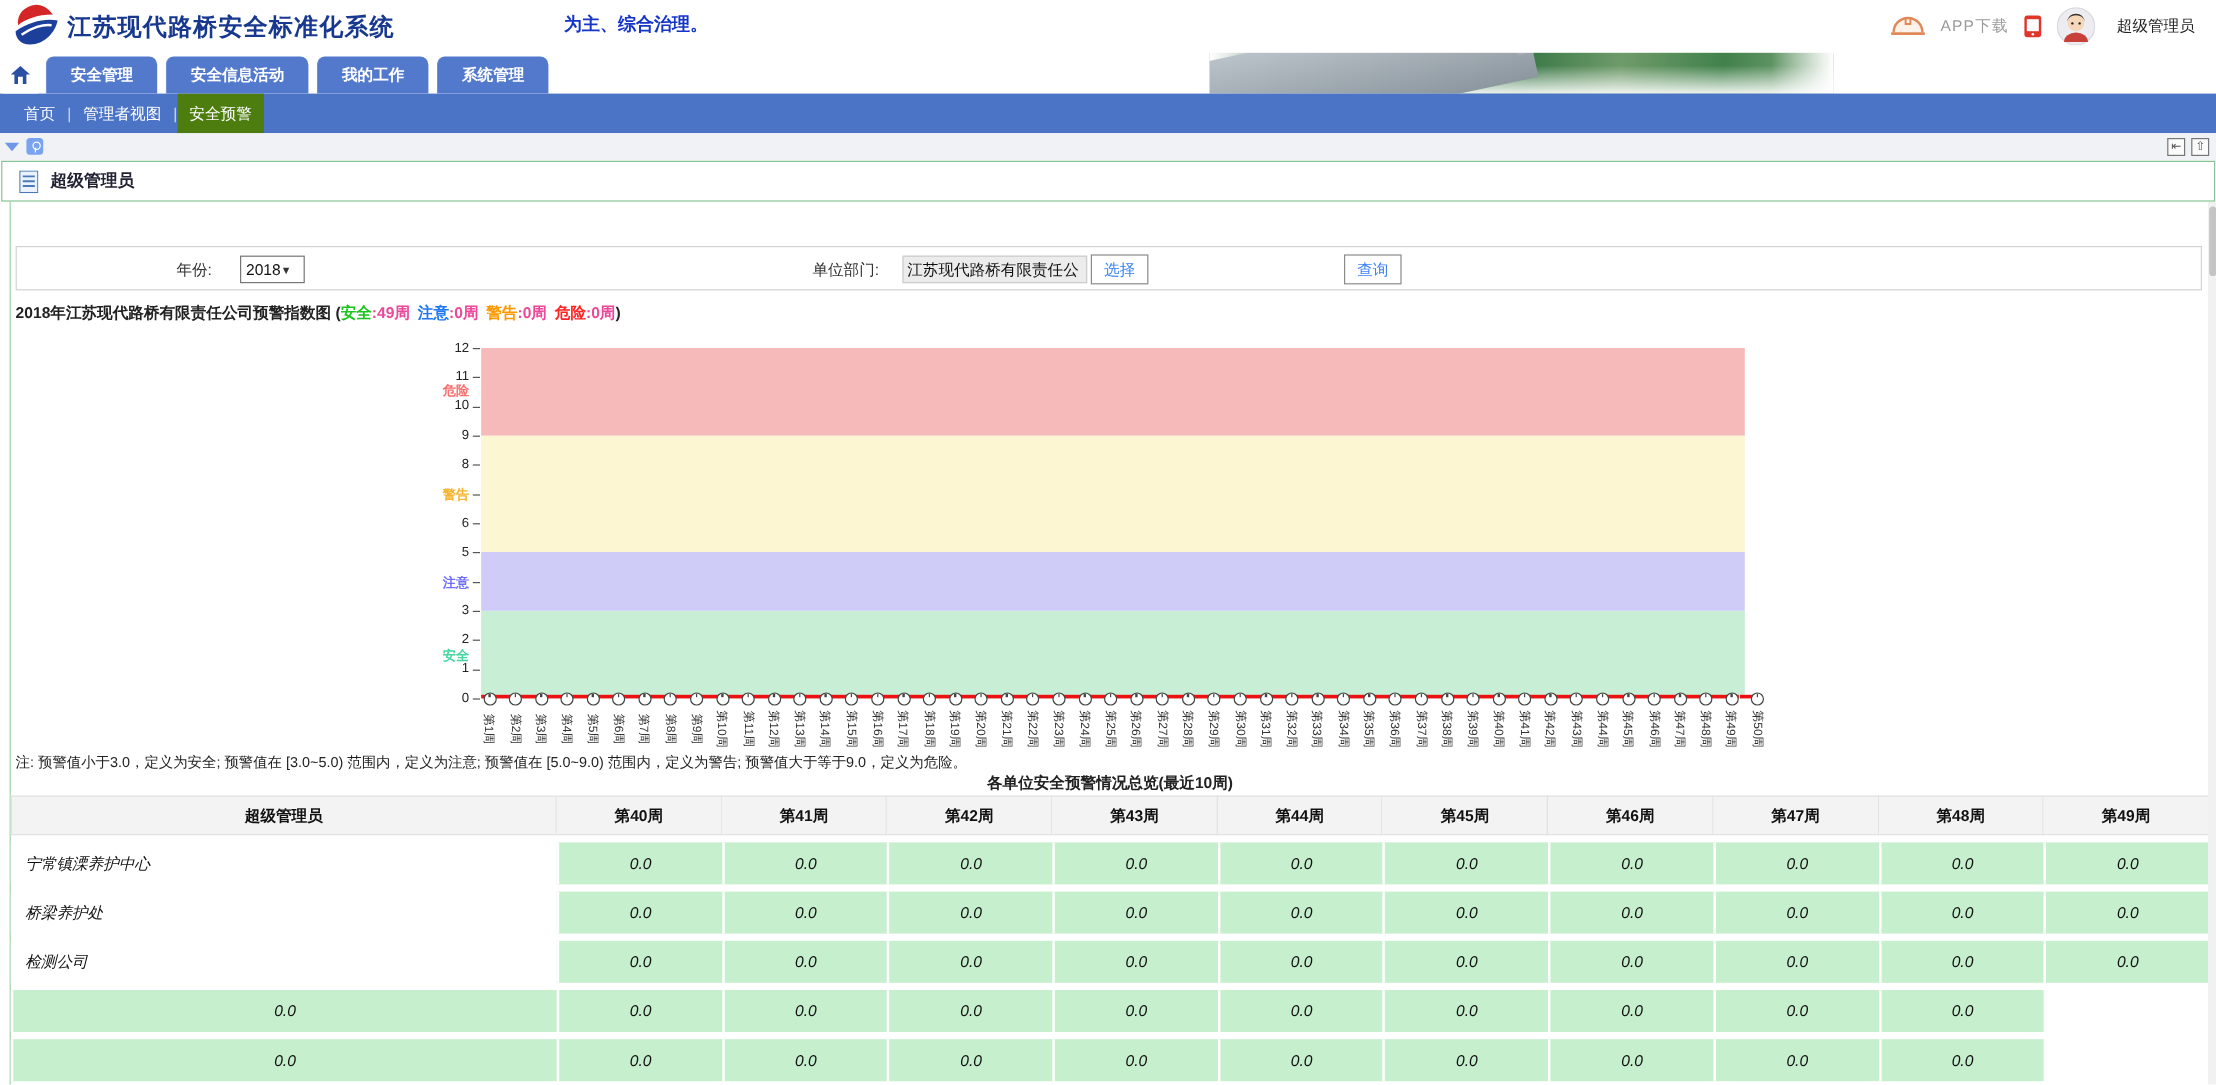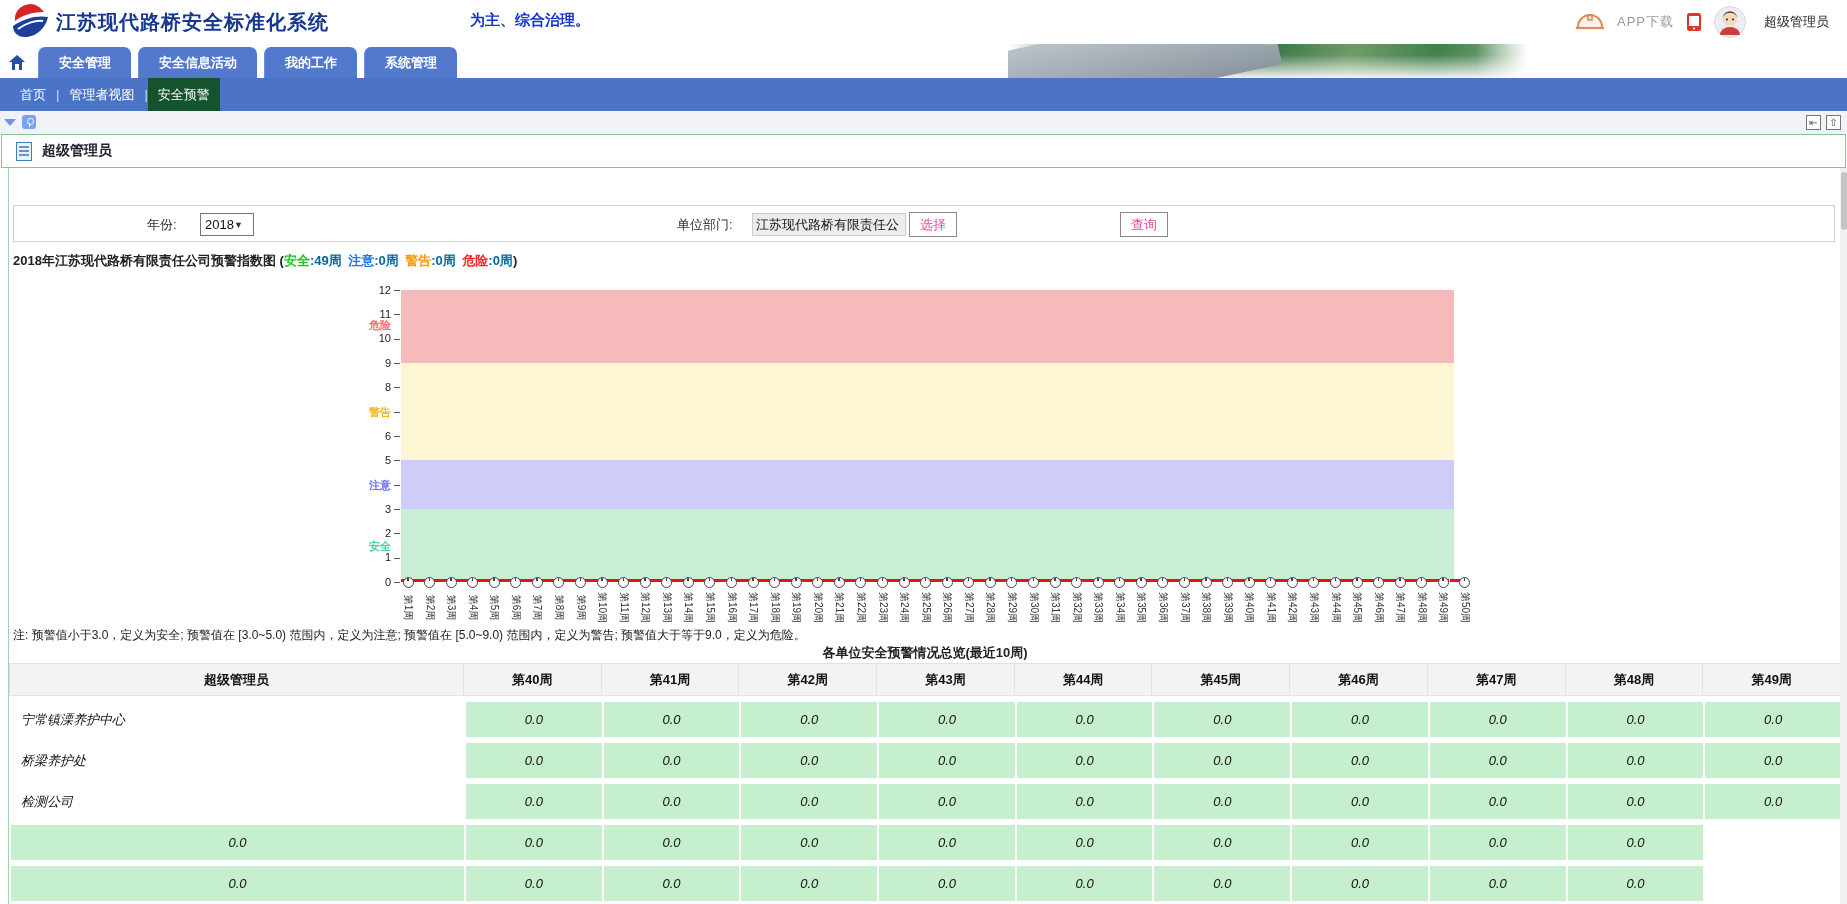--- a/index.html
+++ b/index.html
@@ -31,21 +31,21 @@
   #navrow { position:absolute; left:0; top:44px; width:1847px; height:34px; z-index:3; }
   #home-tab { position:absolute; left:2px; top:3px; width:30px; height:31px; background:#fff; border-radius:6px 6px 0 0; display:flex; align-items:center; justify-content:center; }
   #nav-tabs { position:absolute; left:38px; top:3px; height:31px; display:flex; gap:7px; }
   .nav-tab { height:31px; background:#5379cd; border-radius:7px 7px 0 0; color:#fff; font-size:13px; font-weight:bold;
     padding:0 20px; display:flex; align-items:center; cursor:pointer; border-left:1px solid #6d8ed8; }
 
   
   #crumbbar { position:absolute; left:0; top:78px; width:1847px; height:33px; background:#4b73c6; z-index:2; display:flex; align-items:stretch; }
   #crumbs { display:flex; align-items:center; padding-left:10px; color:#fff; font-size:13px; }
   .crumb { padding:0 10px; height:33px; display:flex; align-items:center; }
-  .crumb.active { background:#14532d; }
+  .crumb.active { background:#4d7c0f; }
   .crumb-sep { color:#cdd9f2; }
 
   
   #toolbar { position:absolute; left:0; top:111px; width:1847px; height:23px; background:#f1f2f6; z-index:2; }
   #tb-caret { position:absolute; left:4px; top:8px; width:0; height:0; border-left:6px solid transparent; border-right:6px solid transparent; border-top:7px solid #6f97e8; }
   #tb-blueicon { position:absolute; left:22px; top:4px; width:14px; height:14px; background:#7aa3ef; border-radius:3px; }
   #tb-blueicon::after { content:""; position:absolute; left:4.5px; top:3px; width:5px; height:5px; border:1.5px solid #fff; border-radius:50%; }
   #tb-blueicon::before { content:""; position:absolute; left:6.5px; top:8px; width:1.5px; height:4px; background:#fff; }
   .winbtn { position:absolute; top:4px; width:15px; height:15px; border:1px solid #777; background:#fbfbfb; color:#555; font-size:10px; line-height:13px; text-align:center; }
   #win-collapse { right:26px; }
@@ -63,29 +63,29 @@
   
   #filter-box { position:absolute; left:4px; top:37px; width:1822px; height:37px; border:1px solid #d2d2d2; background:#fff; }
   #filter-box .lbl { position:absolute; top:10px; font-size:13px; color:#333; }
   #year-label { left:133px; }
   #year-select { position:absolute; left:186px; top:7px; width:54px; height:23px; border:1px solid #767676; background:#fff; font-size:13px; color:#111;
     display:flex; align-items:center; padding:0 4px; cursor:pointer; }
   #year-select .sel-arrow { font-size:9px; color:#333; }
   #dept-label { left:663px; }
   #dept-input { position:absolute; left:738px; top:7px; width:154px; height:23px; background:#ececec; border:1px solid #cccccc; font-size:13px; color:#111;
     font-family:"Liberation Sans","DejaVu Sans",sans-serif; padding:0 3px; }
-  .form-btn { position:absolute; top:6px; height:25px; background:#fff; border:1px solid #8a8a8a; font-size:13px; color:#ec4899; padding:0 10px; cursor:pointer;
+  .form-btn { position:absolute; top:6px; height:25px; background:#fff; border:1px solid #8a8a8a; font-size:13px; color:#3b82f6; padding:0 10px; cursor:pointer;
     font-family:"Liberation Sans","DejaVu Sans",sans-serif; }
   #select-btn { left:895px; }
   #query-btn { left:1106px; }
 
   
   #chart-heading { position:absolute; left:4px; top:84px; font-size:13px; font-weight:bold; color:#222; }
   #chart-heading .stat-label { font-weight:bold; }
-  #chart-heading .stat-val { color:#0369a1; }
+  #chart-heading .stat-val { color:#ec4899; }
 
   
   #chart-area { position:absolute; left:-8px; top:118px; width:1847px; height:360px; }
   .band { position:absolute; left:400px; width:1053px; }
   .ytick-dash { position:absolute; left:393px; width:6px; height:1px; background:#555; }
   .ytick-num { position:absolute; left:355px; width:35px; text-align:right; font-size:11px; color:#222; }
   .yband-label { position:absolute; left:330px; width:60px; text-align:right; font-size:11px; font-weight:bold; }
   #zero-line { position:absolute; left:400px; top:293px; width:1048px; height:3px; background:#ee1111; }
   #zero-line-dash { position:absolute; left:1449px; top:293px; width:12px; border-top:3px dashed #ee1111; }
   .marker { position:absolute; width:11px; height:11px; border:1.5px solid #444; border-radius:50%; background:#fff; }

